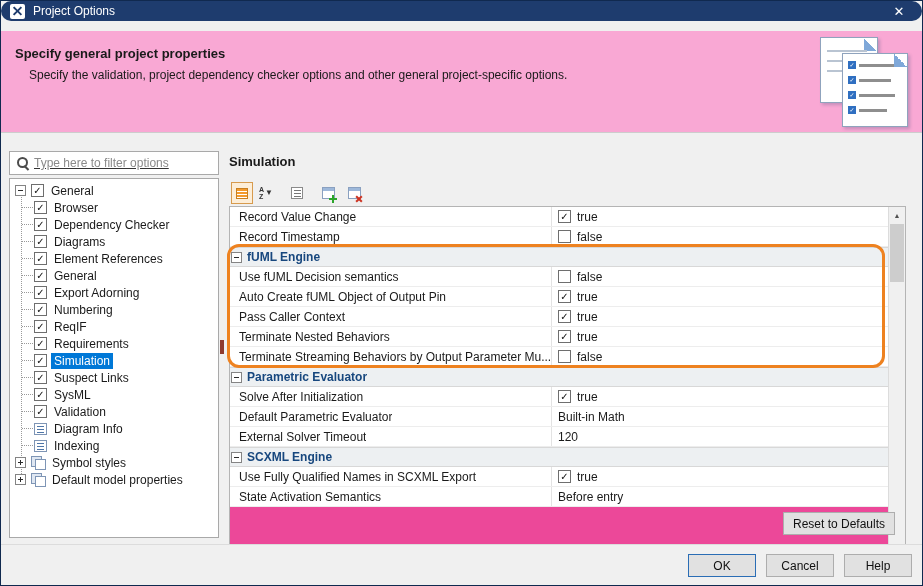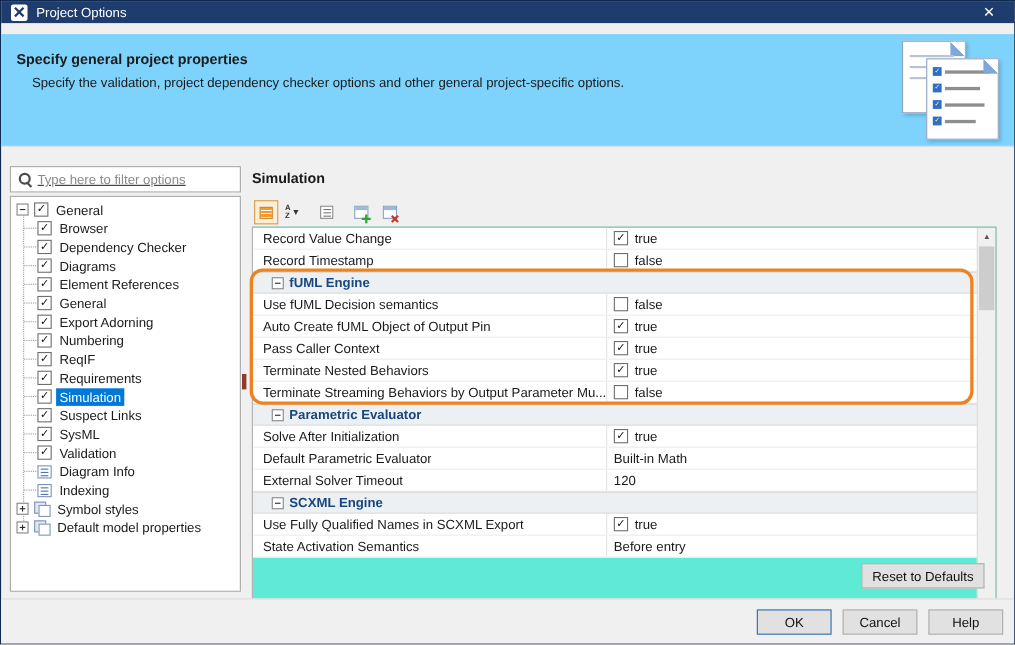--- a/index.html
+++ b/index.html
@@ -1,29 +1,29 @@
 <!DOCTYPE html>
 <html><head>
 <meta charset="utf-8">
 <style>
   * { margin:0; padding:0; box-sizing:border-box; }
   body { font-family:"Liberation Sans","DejaVu Sans",sans-serif; font-size:12px; color:#1a1a1a; background:#cfcfcf; }
   .window { position:relative; width:923px; height:586px; background:#f0f0f0; border:1px solid #10294f; overflow:hidden; }
 
   
-  .titlebar { position:absolute; top:0; left:0; right:0; height:20px; background:#1e3c6e; display:flex; align-items:center; color:#fff; }
+  .titlebar { position:absolute; top:0; left:0; right:0; height:20px; background:#1e3c6e; display:flex; align-items:center; color:#fff;border-radius:10px; }
   .app-icon { width:15px; height:15px; margin-left:9px; background:#fff; border-radius:2px; position:relative; flex:none; }
   .app-icon::before, .app-icon::after { content:""; position:absolute; left:2px; top:6.5px; width:11px; height:2px; background:#1e3c6e; }
   .app-icon::before { transform:rotate(45deg); }
   .app-icon::after { transform:rotate(-45deg); }
   .title-text { margin-left:8px; font-size:12px; }
   .close-btn { margin-left:auto; width:46px; height:30px; display:flex; align-items:center; justify-content:center; font-size:13px; color:#fff; cursor:default; }
 
   
-  .header { position:absolute; top:30px; left:0; right:0; height:102px; background:#7dd3fc; border-bottom:1px solid #cdcdcd; }
+  .header { position:absolute; top:30px; left:0; right:0; height:102px; background:#f9a8d4; border-bottom:1px solid #cdcdcd; }
   .header-title { position:absolute; left:14px; top:15px; font-size:13px; font-weight:bold; }
   .header-sub { position:absolute; left:28px; top:37px; font-size:12px; }
   .art { position:absolute; right:12px; top:6px; width:106px; height:92px; }
   .page { position:absolute; background:#fff; border:1px solid #8fa3bd; box-shadow:2px 2px 3px rgba(40,70,110,.25); }
   .page.back { left:16px; top:0; width:58px; height:66px; }
   .page.front { left:38px; top:16px; width:66px; height:74px; }
   .fold { position:absolute; right:0; top:0; width:13px; height:13px; background:linear-gradient(225deg,#ffffff 0 50%,#7fa8d9 50% 100%); }
   .pline { position:absolute; left:6px; height:2px; background:#b9c4d2; }
   .chk-row { display:flex; align-items:center; gap:3px; margin:7px 4px 0 5px; }
   .chk { width:8px; height:8px; background:#2f6fc1; color:#fff; font-size:6px; line-height:8px; text-align:center; flex:none; }
@@ -72,28 +72,28 @@
   .ov { position:absolute; }
   .plus-ov i { position:absolute; background:#2ba52b; }
   .plus-ov { right:2px; bottom:1px; width:8px; height:8px; }
   .plus-ov .h { left:0; top:3px; width:8px; height:2px; }
   .plus-ov .v { left:3px; top:0; width:2px; height:8px; }
   .x-ov { right:2px; bottom:1px; width:8px; height:8px; }
   .x-ov i { position:absolute; left:0; top:3px; width:8px; height:2px; background:#cc3322; }
   .x-ov .x1 { transform:rotate(45deg); }
   .x-ov .x2 { transform:rotate(-45deg); }
 
-  .ptable { position:absolute; left:228px; top:205px; width:677px; height:368px; background:#5eead4; border:1px solid #b4b4b4; overflow:hidden; }
+  .ptable { position:absolute; left:228px; top:205px; width:677px; height:368px; background:#ec4899; border:1px solid #b4b4b4; overflow:hidden; }
   .rows { position:absolute; left:0; top:0; width:659px; }
   .prow { display:flex; align-items:stretch; height:20px; background:#fff; border-bottom:1px solid #ededed; }
   .prow .nm { width:322px; padding-left:9px; border-right:1px solid #e3e3e3; display:flex; align-items:center; overflow:hidden; }
   .prow .nm span { white-space:nowrap; overflow:hidden; }
   .prow .vl { flex:1; display:flex; align-items:center; padding-left:6px; }
   .prow .vl .cbx { margin-right:6px; }
-  .grow { height:20px; background:#edf0f2; border-top:1px solid #d8d8d8; border-bottom:1px solid #d8d8d8; display:flex; align-items:center; padding-left:17px; }
+  .grow { height:20px; background:#edf0f2; border-top:1px solid #d8d8d8; border-bottom:1px solid #d8d8d8; display:flex; align-items:center; padding-left:1px; }
   .gname { font-weight:bold; color:#17477e; }
   .vscroll { position:absolute; right:0; top:0; bottom:0; width:17px; background:#f0f0f0; border-left:1px solid #dcdcdc; }
   .sb-btn { height:16px; display:flex; align-items:center; justify-content:center; font-size:7px; color:#505050; }
   .sb-btn.down { position:absolute; bottom:0; left:0; right:0; }
   .sb-thumb { position:absolute; left:1px; right:1px; top:17px; height:58px; background:#cdcdcd; }
 
   .annotation { position:absolute; left:226px; top:243px; width:658px; height:124px; border:3px solid #ee8220; border-radius:12px; pointer-events:none; z-index:5; }
 
   .btn { font:12px "Liberation Sans","DejaVu Sans",sans-serif; background:#e1e1e1; border:1px solid #adadad; display:flex; align-items:center; justify-content:center; color:#111; }
   .reset-btn { position:absolute; right:27px; top:511px; width:112px; height:23px; }

